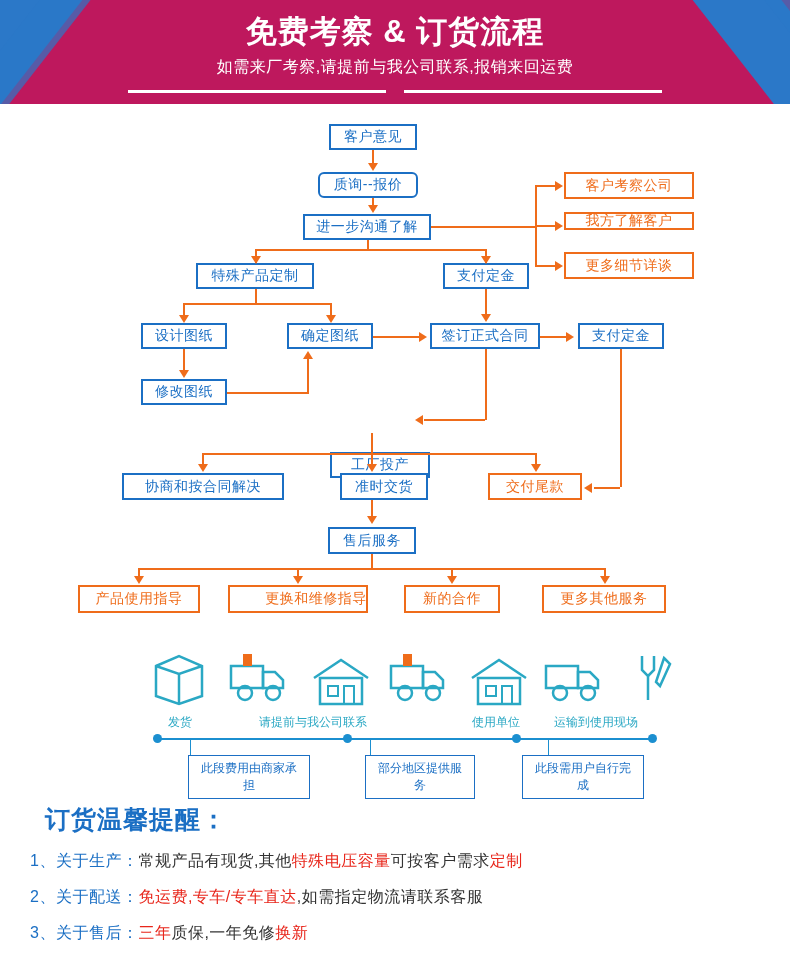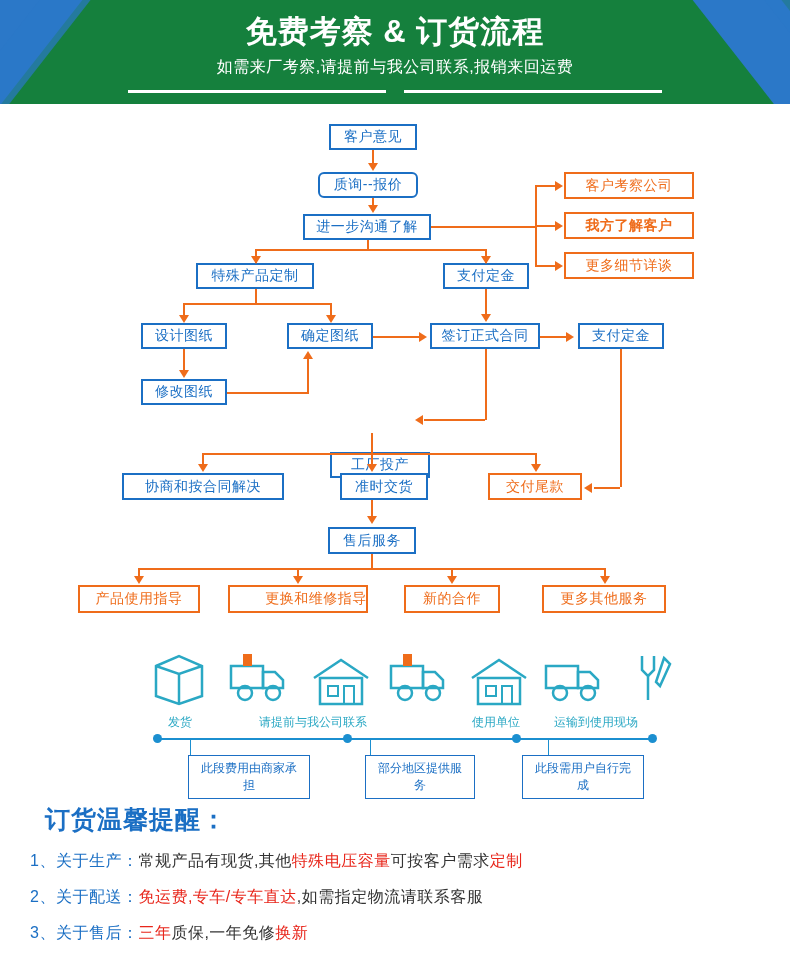--- a/index.html
+++ b/index.html
@@ -7,21 +7,21 @@
     width:790px;height:967px;
     background:#ffffff;
     font-family:"Liberation Sans","DejaVu Sans",sans-serif;
     position:relative;
     overflow:hidden;
   }
 
   
   .header{
     position:absolute;left:0;top:0;width:790px;height:104px;
-    background:#15803d;
+    background:#be185d;
     overflow:hidden;
   }
   .header .stripe{
     position:absolute;background:#2b78c8;
   }
   .hs1{left:-40px;top:-60px;width:70px;height:230px;transform:rotate(38deg);}
   .hs2{left:10px;top:-70px;width:40px;height:230px;transform:rotate(38deg);opacity:.7;}
   .hs3{left:745px;top:-60px;width:70px;height:230px;transform:rotate(-38deg);}
   .hs4{left:805px;top:-70px;width:40px;height:230px;transform:rotate(-38deg);opacity:.7;}
   .header h1{
@@ -100,21 +100,21 @@
   <div class="ul-right"></div>
 </div>
 
 <div class="flow">
 
   <div class="node" style="left:329px;top:20px;width:88px;height:26px;">客户意见</div>
   <div class="node" style="left:318px;top:68px;width:100px;height:26px;border-radius:6px;">质询--报价</div>
   <div class="node orange" style="left:564px;top:68px;width:130px;height:27px;">客户考察公司</div>
 
   <div class="node" style="left:303px;top:110px;width:128px;height:26px;">进一步沟通了解</div>
-  <div class="node orange" style="left:564px;top:108px;width:130px;height:27px;font-weight:bold;">我方了解客户</div>
+  <div class="node orange" style="left:564px;top:108px;width:130px;height:18px;">我方了解客户</div>
   <div class="node orange" style="left:564px;top:148px;width:130px;height:27px;">更多细节详谈</div>
 
   <div class="node" style="left:196px;top:159px;width:118px;height:26px;">特殊产品定制</div>
   <div class="node" style="left:443px;top:159px;width:86px;height:26px;">支付定金</div>
 
   <div class="node" style="left:141px;top:219px;width:86px;height:26px;">设计图纸</div>
   <div class="node" style="left:287px;top:219px;width:86px;height:26px;">确定图纸</div>
   <div class="node" style="left:430px;top:219px;width:110px;height:26px;">签订正式合同</div>
   <div class="node" style="left:578px;top:219px;width:86px;height:26px;">支付定金</div>
 

